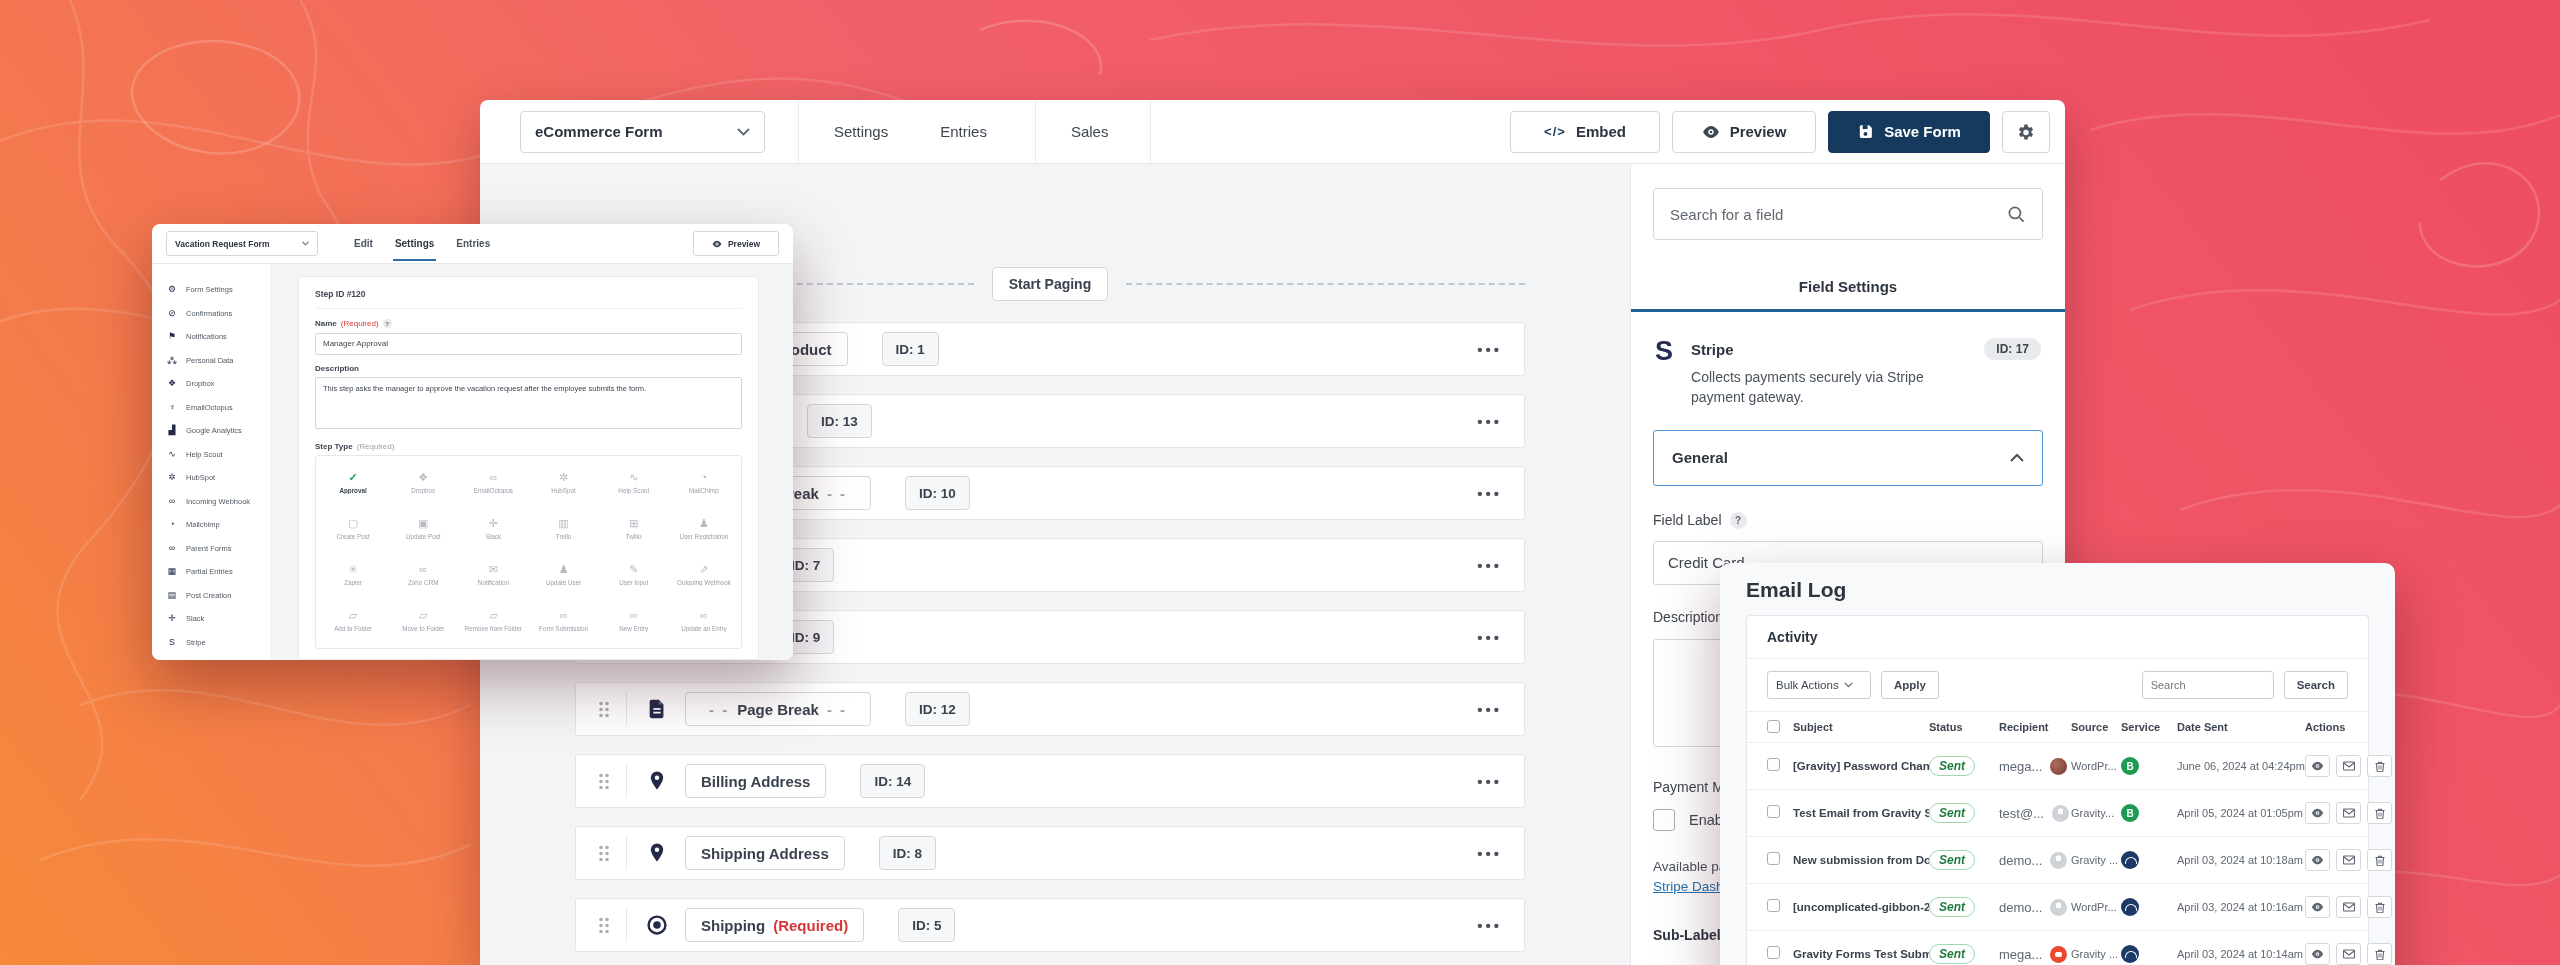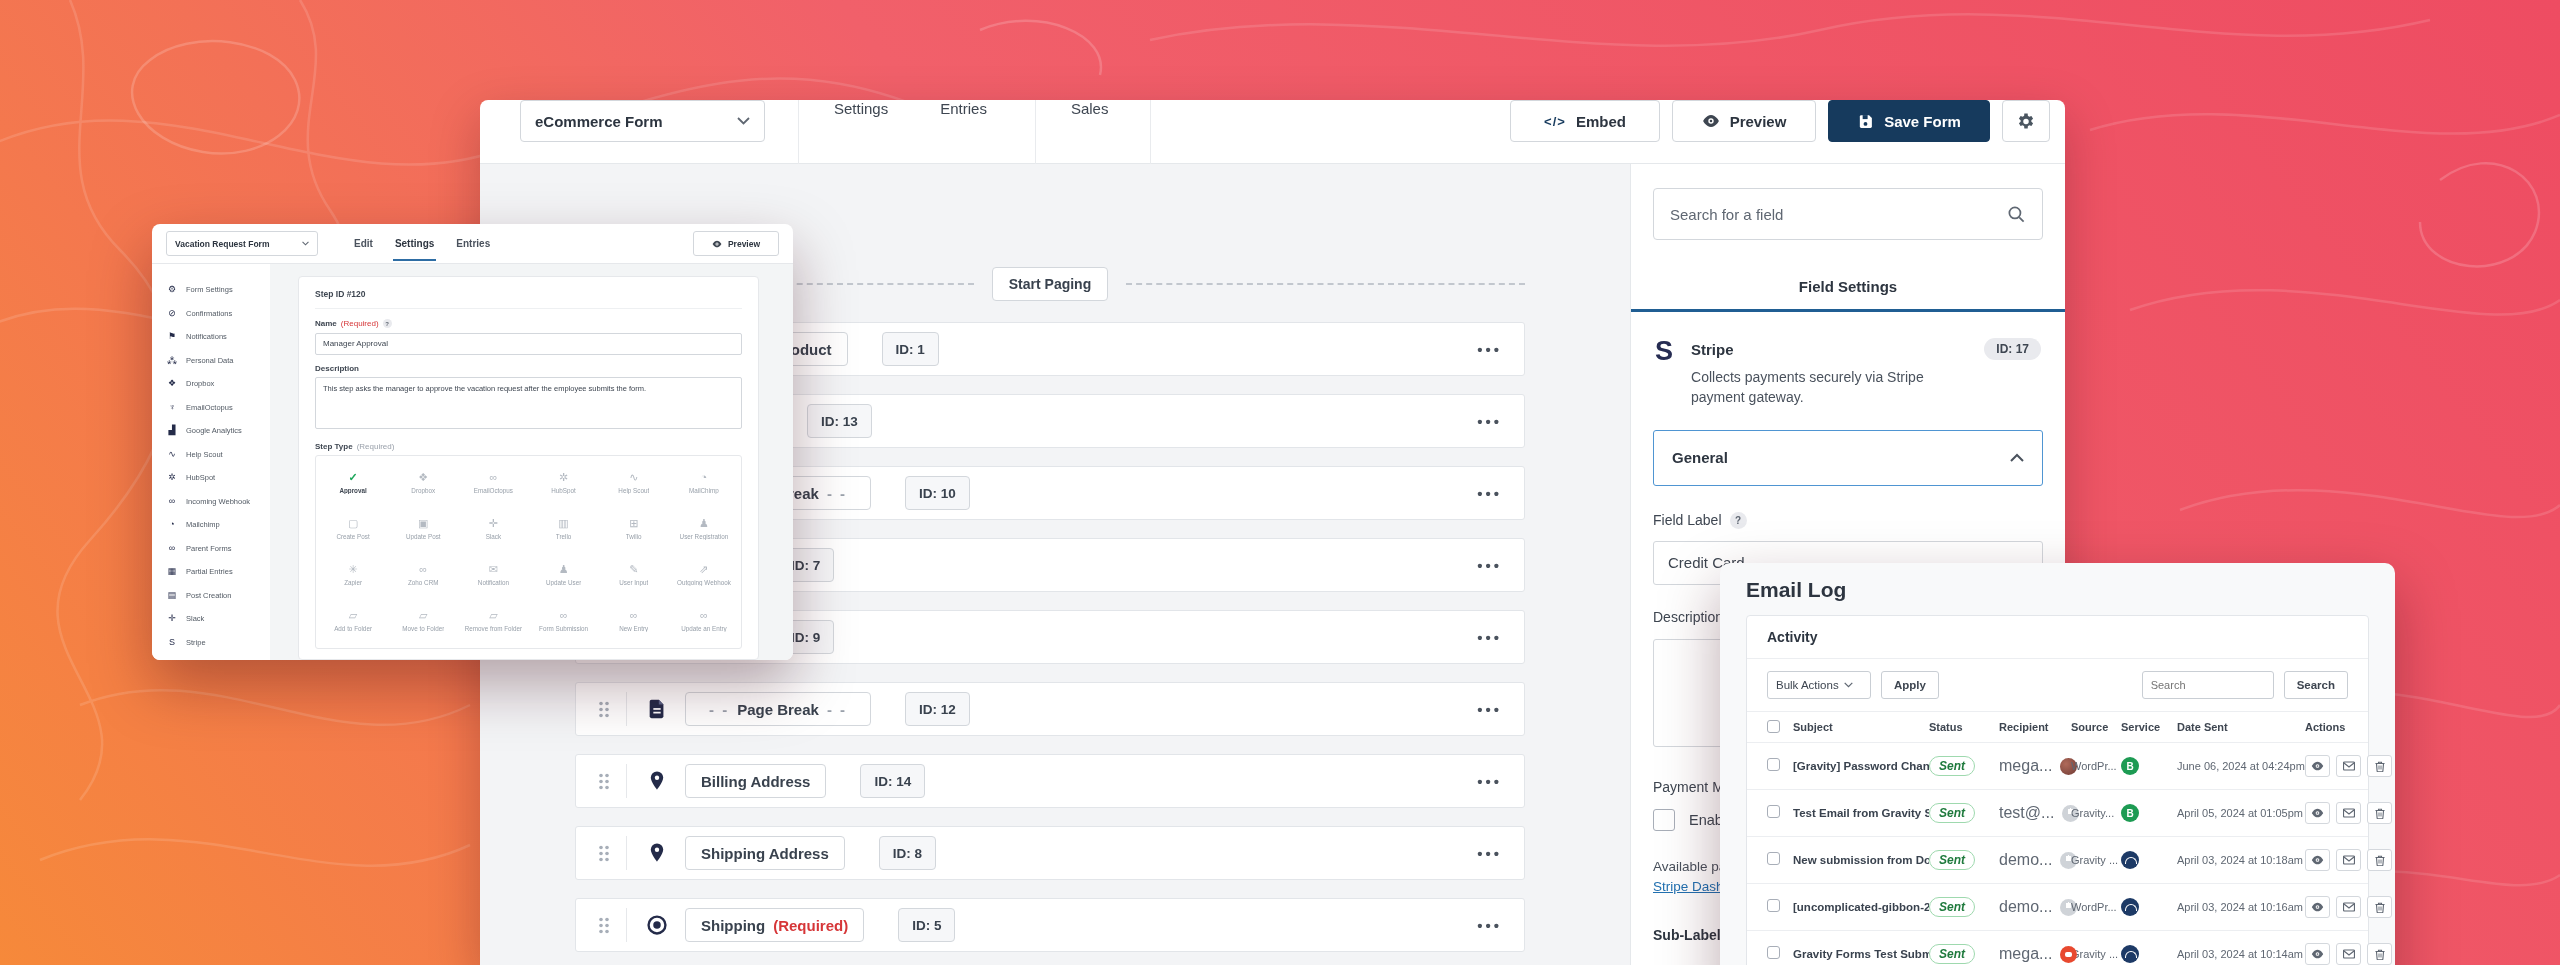--- a/index.html
+++ b/index.html
@@ -6,21 +6,21 @@
   html,body { width:2560px; height:965px; overflow:hidden; font-family:"Liberation Sans", sans-serif; }
   body { position:relative; background:linear-gradient(52deg,#f6893a 0%,#f1606a 48%,#ee4c62 100%); }
   .topo { position:absolute; inset:0; z-index:0; }
   .hflex{display:flex;align-items:center}
   .spacer{flex:1}
   .btn{display:flex;align-items:center;justify-content:center;gap:10px;background:#fff;border:1px solid #d3d7dc;border-radius:4px;cursor:pointer}
   .cb{display:inline-block;background:#fff;border:1px solid #a8aeb8;border-radius:3px}
 
   
   .main-win{position:absolute;left:480px;top:100px;width:1585px;height:865px;background:#fff;border-radius:8px 8px 0 0;z-index:1;box-shadow:0 18px 50px rgba(70,10,20,.28);display:flex;flex-direction:column}
-  .mw-header{height:64px;display:flex;border-bottom:1px solid #e5e8eb;flex:none}
+  .mw-header{height:64px;display:flex;align-items:center;border-bottom:1px solid #e5e8eb;flex:none}
   .switcher{width:245px;height:42px;margin-left:40px;border:1px solid #d3d7dc;border-radius:4px;display:flex;align-items:center;padding:0 14px;gap:8px}
   .switcher .sw-label{font-size:15px;font-weight:700;color:#2d3540;flex:1;white-space:nowrap;overflow:hidden}
   .vsep{width:1px;height:64px;background:#e9ebee}
   .mw-tab{font-size:15px;color:#3e4651;cursor:pointer;white-space:nowrap}
   .hbtn{height:42px;font-size:15px;font-weight:700;color:#2d3540;padding:0 20px}
   .hbtn.save{background:#163a5d;border-color:#163a5d;color:#fff}
   .code-glyph{font-size:13px;font-weight:700;color:#163a5d;letter-spacing:1px}
   .gearbtn{width:48px;padding:0}
   .mw-body{flex:1;display:flex;min-height:0}
   .editor{width:1150px;background:#f3f4f6;padding:100px 0 0 95px}
@@ -108,21 +108,21 @@
   .bulk-sel{width:104px;height:28px;border:1px solid #c9ced4;border-radius:3px;display:flex;align-items:center;padding:0 8px;gap:5px;font-size:11.5px;color:#3e4651;background:#fff}
   .sm-btn{height:28px;padding:0 12px;border:1px solid #c9ced4;border-radius:3px;background:#fff;font-size:11.5px;font-weight:600;color:#3e4651;display:flex;align-items:center}
   .log-search{width:132px;height:28px;border:1px solid #c9ced4;border-radius:3px;font-size:11px;color:#3e4651;padding:0 8px;font-family:inherit}
   .log-grid{display:grid;grid-template-columns:26px 136px 70px 72px 50px 56px 128px auto;align-items:center;padding:0 20px}
   .log-head{height:32px;border-top:1px solid #eceef1;border-bottom:1px solid #eceef1}
   .log-head span{font-size:11px;font-weight:600;color:#3e4651}
   .log-row{height:47px;border-bottom:1px solid #eceef1}
   .log-row .cb{width:13px;height:13px}
   .lr-subject{font-size:11.5px;font-weight:600;color:#39424e;white-space:nowrap;overflow:hidden;padding-right:8px}
   .sent-pill{display:inline-block;border:1px solid #9ed9ae;border-radius:10px;color:#1f7a3d;font-size:12px;font-weight:600;padding:2px 9px;background:#fff}
-  .lr-recip{display:flex;align-items:center;gap:8px;font-size:16px;color:#5f6772}
+  .lr-recip{display:flex;align-items:center;gap:8px;font-size:13px;color:#5f6772}
   .avatar{width:17px;height:17px;border-radius:50%;flex:none}
   .av-photo{background:radial-gradient(circle at 35% 35%,#b06a5a,#6e3a34)}
   .av-gray{background:radial-gradient(circle at 50% 38%,#fff 0 3px,#cfd3d8 3px)}
   .av-red{background:#e8492f;position:relative}
   .av-red:after{content:"";position:absolute;left:5px;top:6px;width:7px;height:5px;border-radius:2px;background:#fff}
   .lr-source{font-size:11px;color:#5f6772;white-space:nowrap;overflow:hidden;padding-right:6px}
   .service{width:18px;height:18px;border-radius:50%;display:flex;align-items:center;justify-content:center;font-size:10px;font-weight:700;color:#fff}
   .sv-green{background:#1d9b53}
   .sv-navy{background:#1d3a66;position:relative}
   .sv-navy:after{content:"";position:absolute;left:4px;top:6px;width:10px;height:6px;border:1.5px solid #fff;border-bottom:none;border-radius:6px 6px 0 0}

